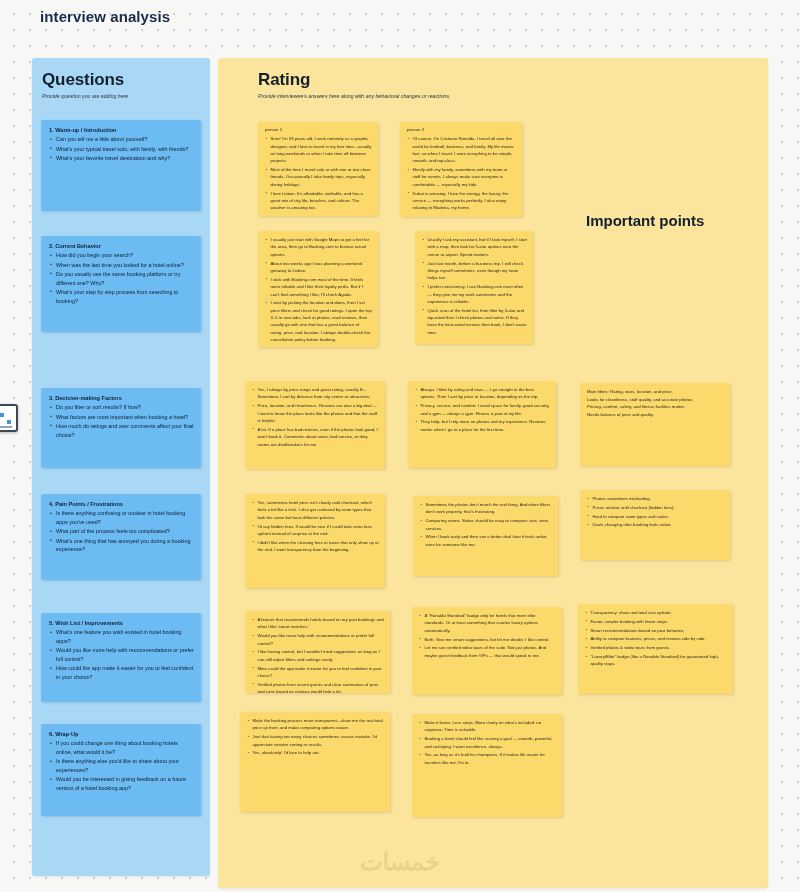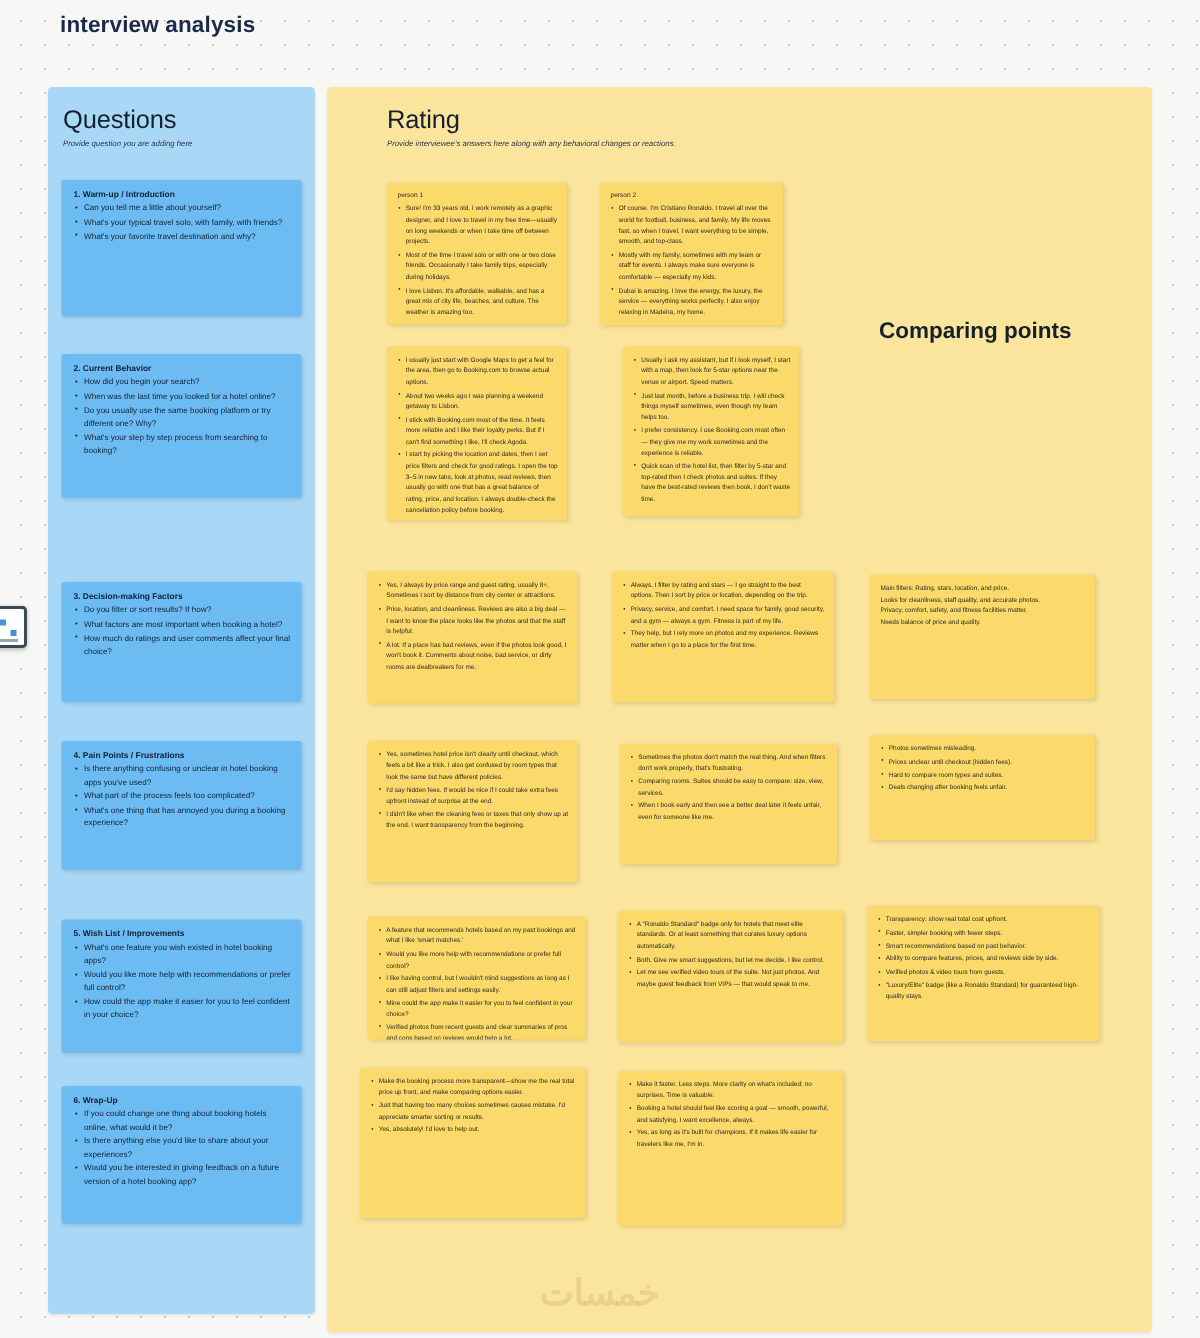--- a/index.html
+++ b/index.html
@@ -75,21 +75,21 @@
   }
   #answers-panel {
     left: 218px; top: 58px;
     width: 550px; height: 830px;
     background: #fbe49c;
     box-shadow: 0 1px 2px rgba(0,0,0,.08);
   }
 
   .panel-heading {
     font-size: 17px;
-    font-weight: 400;
+    font-weight: 700;
     color: #15202e;
     letter-spacing: -0.1px;
   }
   .panel-sub {
     font-style: italic;
     font-size: 5.2px;
     line-height: 1.45;
     color: #2b3648;
     margin-top: 3px;
   }
@@ -211,21 +211,21 @@
     </div>
   </div>
 
   <div id="answers-panel" class="panel">
     <div class="panel-head">
       <div class="panel-heading">Rating</div>
       <div class="panel-sub">Provide interviewee's answers here along with any behavioral changes or reactions.</div>
     </div>
   </div>
 
-  <div id="important-title">Comparing points</div>
+  <div id="important-title">Important points</div>
 
   <div id="q-cards">
       <div class="card q" style="left: 41px; top: 120px; width: 160px; height: 91px;">
         <div class="q-title">1. Warm-up / Introduction</div>
         <ul class="q-list">
           <li>Can you tell me a little about yourself?</li>
           <li>What's your typical travel solo, with family, with friends?</li>
           <li>What's your favorite travel destination and why?</li>
         </ul>
       </div>

